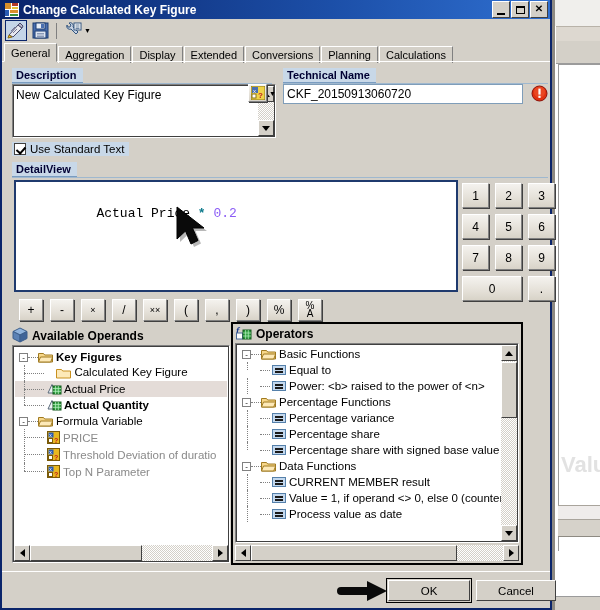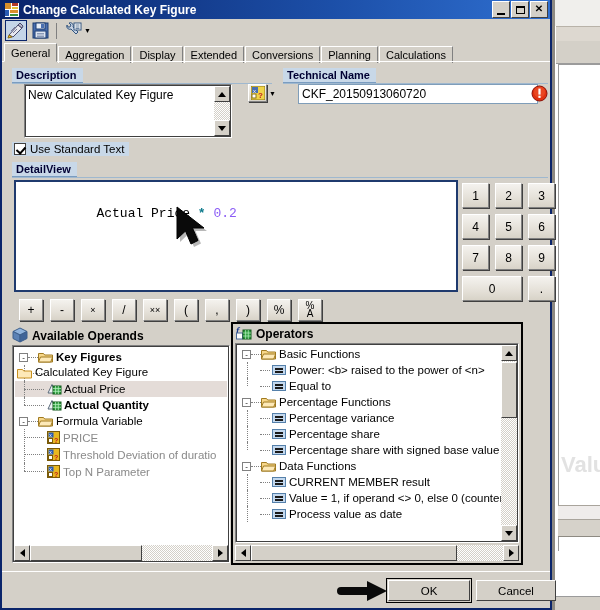--- a/index.html
+++ b/index.html
@@ -275,21 +275,21 @@
       <div class="tab">Extended</div>
       <div class="tab">Conversions</div>
       <div class="tab">Planning</div>
       <div class="tab">Calculations</div>
     </div>
 
     <div style="position:absolute;left:10px;top:68px;width:260px;">
       <div class="grouphdr">Description</div>
       <div class="group-line" style="width:260px;"></div>
     </div>
-    <div class="sunken" style="position:absolute;left:22px;top:84px;width:208px;height:54px;">
+    <div class="sunken" style="position:absolute;left:10px;top:84px;width:264px;height:54px;">
       <div style="position:absolute;left:3px;top:3px;font-size:12px;color:#000;">New Calculated Key Figure</div>
 
       <div style="position:absolute;right:1px;top:1px;width:16px;bottom:1px;">
         <div class="sb-btn" style="width:16px;height:16px;">
             <span class="arr arr-up"></span>
           </div>
         <div class="sb-track" style="position:absolute;top:16px;bottom:16px;width:16px;"></div>
         <div class="sb-btn" style="position:absolute;bottom:0;width:16px;height:16px;">
             <span class="arr arr-dn"></span>
           </div>
@@ -311,21 +311,21 @@
 
     <div style="position:absolute;left:10px;top:142px;display:flex;align-items:center;gap:4px;background:#c8d8e8;padding:1px 5px 1px 2px;">
       <span class="cbx"></span>
       <span style="font-size:11.5px;color:#000;">Use Standard Text</span>
     </div>
 
     <div style="position:absolute;left:281px;top:68px;width:265px;">
       <div class="grouphdr">Technical Name</div>
       <div class="group-line" style="width:265px;"></div>
     </div>
-    <div class="field" style="position:absolute;left:296px;top:84px;width:240px;height:20px;" title="CKF_20150913060720">CKF_20150913060720</div>
+    <div class="field" style="position:absolute;left:281px;top:84px;width:240px;height:20px;" title="CKF_20150913060720">CKF_20150913060720</div>
     <div style="position:absolute;left:529px;top:85px;">
       <svg width="17" height="17" viewBox="0 0 17 17">
         <circle cx="8.5" cy="8.5" r="7.5" fill="#e03010" stroke="#8a1008"></circle>
         <circle cx="8.5" cy="7" r="5.6" fill="#f05a30" opacity="0.55"></circle>
         <rect x="7.4" y="3.6" width="2.2" height="6" fill="#fff"></rect>
         <rect x="7.4" y="10.7" width="2.2" height="2.2" fill="#fff"></rect>
       </svg>
     </div>
 
     <div style="position:absolute;left:10px;top:162px;width:536px;">
@@ -405,21 +405,21 @@
             <span style="width:10px;border-top:1px dotted #808080;display:inline-block;"></span>
             <span class="ic ic-folder">
               <svg width="15" height="12" viewBox="0 0 15 12">
                   <path d="M0.5 2.5 h5 l1.2 1.5 h7.8 v7 h-14 z" fill="#f7d78a" stroke="#a07a20"></path>
                   <path d="M0.5 11 l2-5 h12.2 l-2 5 z" fill="#fde9b8" stroke="#a07a20"></path>
                 </svg>
             </span>
             <span class="tlabel b">Key Figures</span>
           </div>
 
-          <div class="trow" style="">
+          <div class="trow" style="justify-content:center;">
             <span style="position:absolute;left:9px;top:0;bottom:0;border-left:1px dotted #808080;"></span>
             <span style="position:absolute;left:9px;top:8px;width:20px;border-top:1px dotted #808080;"></span>
             <span class="ic ic-folder">
               <svg width="15" height="12" viewBox="0 0 15 12">
                   <path d="M0.5 2.5 h5 l1.2 1.5 h7.8 v7 h-14 z" fill="#fde9b8" stroke="#c8901e"></path>
                 </svg>
             </span>
             <span class="tlabel squiggle">Calculated Key Figure</span>
           </div>
 
@@ -545,31 +545,31 @@
             <span class="ic ic-folder">
               <svg width="15" height="12" viewBox="0 0 15 12">
                   <path d="M0.5 2.5 h5 l1.2 1.5 h7.8 v7 h-14 z" fill="#f7d78a" stroke="#a07a20"></path>
                   <path d="M0.5 11 l2-5 h12.2 l-2 5 z" fill="#fde9b8" stroke="#a07a20"></path>
                 </svg>
             </span>
             <span class="tlabel">Basic Functions</span>
           </div>
 
           <div class="trow" style="padding-left:34px;">
+            <span style="position:absolute;left:9px;top:0;height:8px;border-left:1px dotted #808080;"></span>
+            <span style="position:absolute;left:22px;top:8px;width:10px;border-top:1px dotted #808080;"></span>
+            <span class="ic ic-op"></span>
+            <span class="tlabel">Equal to</span>
+          </div>
+
+          <div class="trow" style="padding-left:34px;">
             <span style="position:absolute;left:9px;top:0;bottom:0;border-left:1px dotted #808080;"></span>
             <span style="position:absolute;left:22px;top:8px;width:10px;border-top:1px dotted #808080;"></span>
             <span class="ic ic-op"></span>
             <span class="tlabel">Power: &lt;b&gt; raised to the power of &lt;n&gt;</span>
-          </div>
-
-          <div class="trow" style="padding-left:34px;">
-            <span style="position:absolute;left:9px;top:0;height:8px;border-left:1px dotted #808080;"></span>
-            <span style="position:absolute;left:22px;top:8px;width:10px;border-top:1px dotted #808080;"></span>
-            <span class="ic ic-op"></span>
-            <span class="tlabel">Equal to</span>
           </div>
 
           <div class="trow" style="padding-left:4px;">
             <span class="expander">-</span>
             <span style="width:10px;border-top:1px dotted #808080;display:inline-block;"></span>
             <span class="ic ic-folder">
               <svg width="15" height="12" viewBox="0 0 15 12">
                   <path d="M0.5 2.5 h5 l1.2 1.5 h7.8 v7 h-14 z" fill="#f7d78a" stroke="#a07a20"></path>
                   <path d="M0.5 11 l2-5 h12.2 l-2 5 z" fill="#fde9b8" stroke="#a07a20"></path>
                 </svg>

